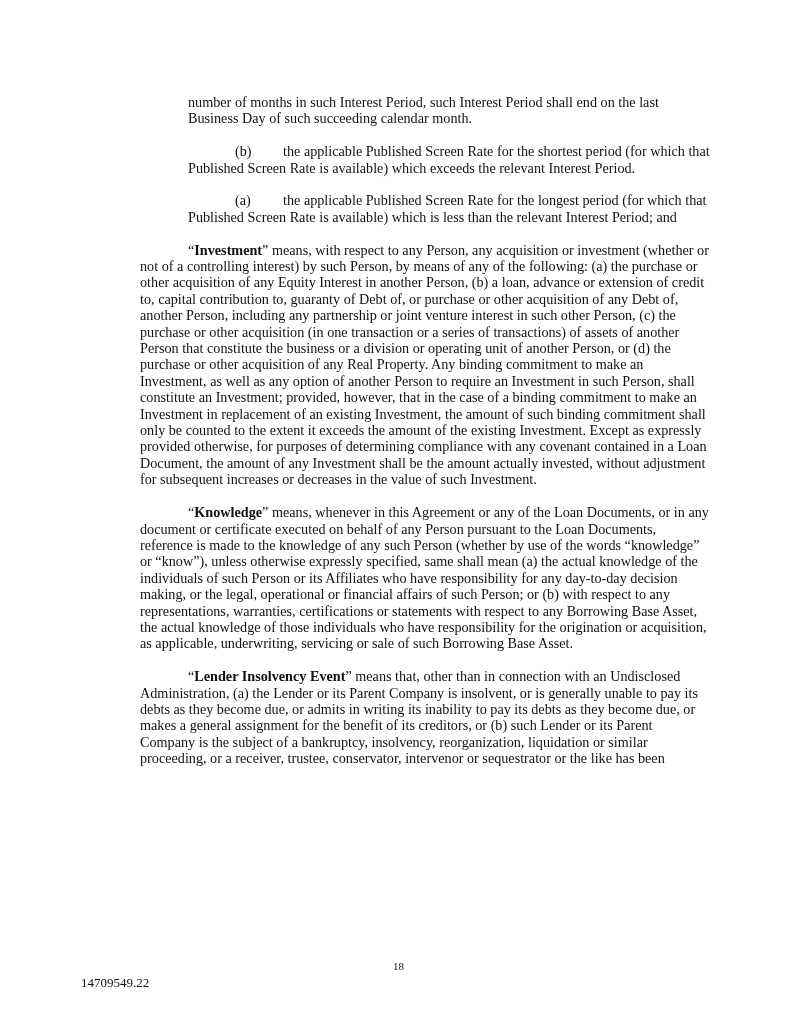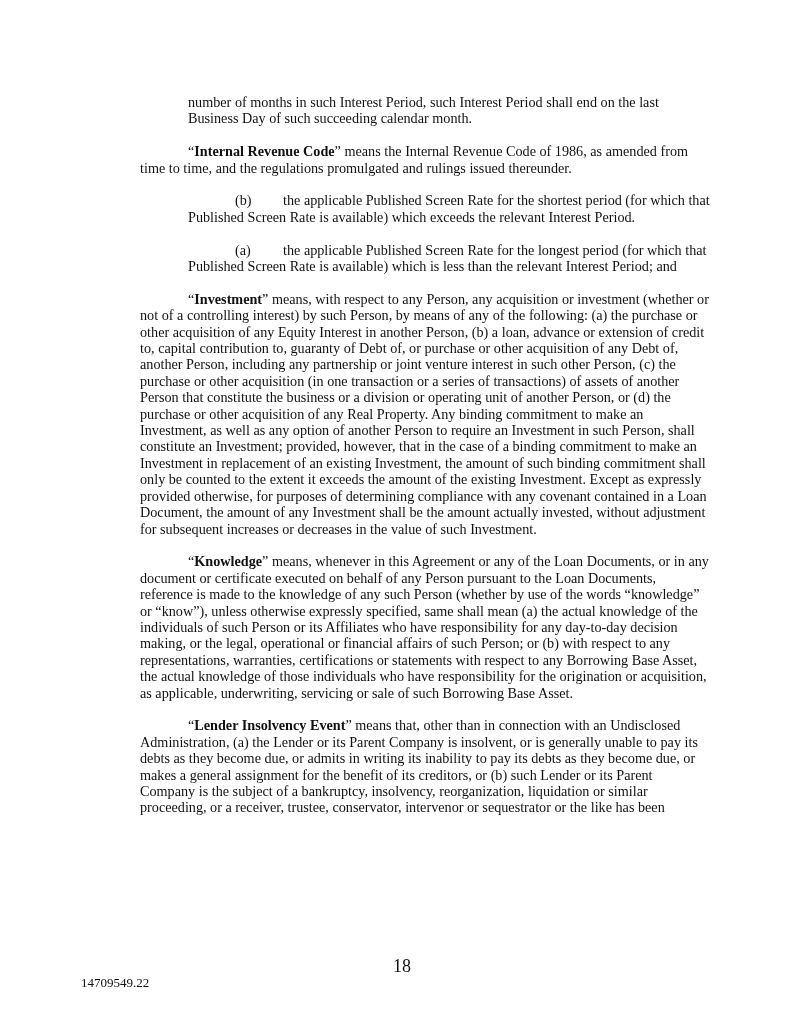--- a/index.html
+++ b/index.html
@@ -40,37 +40,36 @@
     .sub .lbl {
       display: inline-block;
       text-indent: 0;
       width: 48px;
     }
     b { font-weight: bold; }
     .footer-num {
       position: absolute;
       left: 393px;
       top: 958px;
-      font-size: 18px;
+      font-size: 11px;
     }
     .doc-id {
       position: absolute;
       left: 81px;
       top: 975px;
       font-size: 13px;
     }
   </style>
 </head>
 <body>
 
 <div class="page">
 
   <p class="cont">number of months in such Interest Period, such Interest Period shall end on the last Business Day of such succeeding calendar month.</p>
 
-  <p class="def"><span>“</span><b>Internal Revenue Code</b><span>”</span><span> means the Internal Revenue Code of 1986, as amended from time to time, and the regulations promulgated and rulings issued thereunder.</span></p>
 
 
   <p class="sub"><span class="lbl">(b)</span><span>the applicable Published Screen Rate for the shortest period (for which that Published Screen Rate is available) which exceeds the relevant Interest Period.</span></p>
 
   <p class="sub"><span class="lbl">(a)</span><span>the applicable Published Screen Rate for the longest period (for which that Published Screen Rate is available) which is less than the relevant Interest Period; and</span></p>
 
   <p class="def"><span>“</span><b>Investment</b><span>”</span><span> means, with respect to any Person, any acquisition or investment (whether or not of a controlling interest) by such Person, by means of any of the following:  (a) the purchase or other acquisition of any Equity Interest in another Person, (b) a loan, advance or extension of credit to, capital contribution to, guaranty of Debt of, or purchase or other acquisition of any Debt of, another Person, including any partnership or joint venture interest in such other Person, (c) the purchase or other acquisition (in one transaction or a series of transactions) of assets of another Person that constitute the business or a division or operating unit of another Person, or (d) the purchase or other acquisition of any Real Property.  Any binding commitment to make an Investment, as well as any option of another Person to require an Investment in such Person, shall constitute an Investment; provided, however, that in the case of a binding commitment to make an Investment in replacement of an existing Investment, the amount of such binding commitment shall only be counted to the extent it exceeds the amount of the existing Investment.  Except as expressly provided otherwise, for purposes of determining compliance with any covenant contained in a Loan Document, the amount of any Investment shall be the amount actually invested, without adjustment for subsequent increases or decreases in the value of such Investment.</span></p>
 
   <p class="def"><span>“</span><b>Knowledge</b><span>”</span><span> means, whenever in this Agreement or any of the Loan Documents, or in any document or certificate executed on behalf of any Person pursuant to the Loan Documents, reference is made to the knowledge of any such Person (whether by use of the words “knowledge” or “know”), unless otherwise expressly specified, same shall mean (a) the actual knowledge of the individuals of such Person or its Affiliates who have responsibility for any day-to-day decision making, or the legal, operational or financial affairs of such Person; or (b) with respect to any representations, warranties, certifications or statements with respect to any Borrowing Base Asset, the actual knowledge of those individuals who have responsibility for the origination or acquisition, as applicable, underwriting, servicing or sale of such Borrowing Base Asset.</span></p>
 

